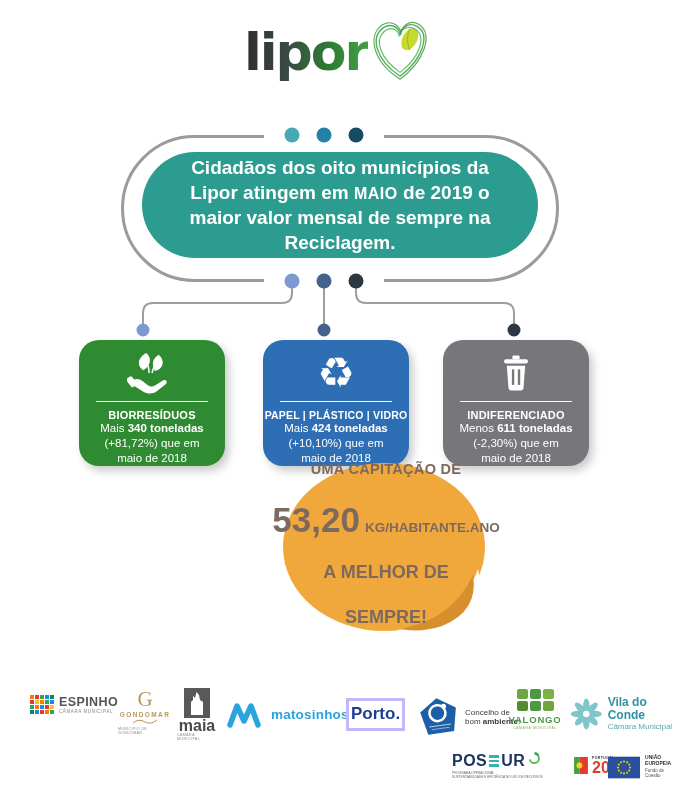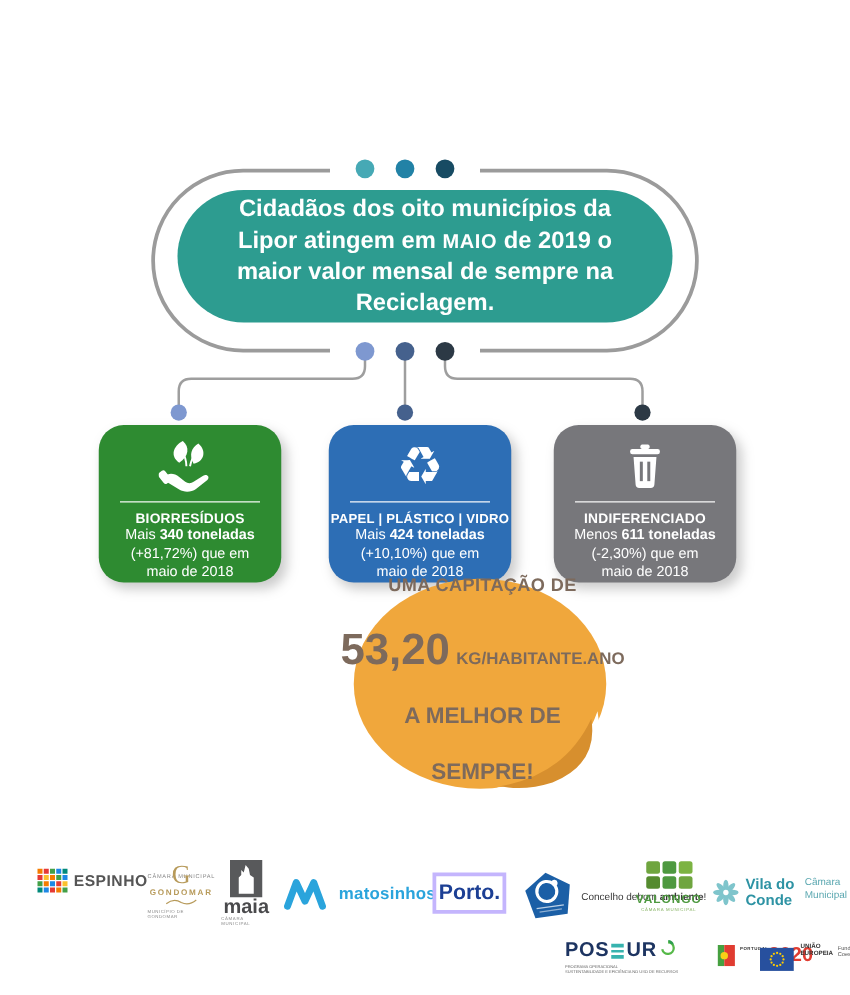--- a/index.html
+++ b/index.html
@@ -38,21 +38,21 @@
   .sticker{position:absolute;left:280px;top:461px;width:212px;height:180px;z-index:5;}
   .sticker-text{position:absolute;left:0;top:0;width:212px;height:168px;display:flex;flex-direction:column;align-items:center;justify-content:space-between;color:#7D6A5C;text-align:center;}
   .st-l1{font-size:14.5px;font-weight:700;letter-spacing:.3px;}
   .st-row{display:flex;align-items:baseline;gap:5px;margin:2px 0;}
   .st-val{font-size:35px;font-weight:700;line-height:1;}
   .st-unit{font-size:13.5px;font-weight:700;}
   .st-l2,.st-l3{font-size:18px;font-weight:700;line-height:1.25;}
 
   
   .partner{position:absolute;display:flex;align-items:center;}
-  .col{display:flex;flex-direction:row;}
+  .col{display:flex;flex-direction:column;}
   .espinho{left:30px;top:695px;gap:5px;}
   .mosaic{display:grid;grid-template-columns:repeat(5,4px);grid-auto-rows:4px;gap:1px;}
   .mosaic i{display:block;}
   .m1{background:#e53935}.m2{background:#f57c00}.m3{background:#fbc02d}.m4{background:#43a047}.m5{background:#00897b}.m6{background:#1e88e5}
   .esp-name{font-size:12.5px;font-weight:700;color:#555;letter-spacing:.4px;}
   .esp-sub{font-size:4.5px;color:#888;letter-spacing:.6px;}
 
   .gondomar{left:118px;top:688px;width:54px;flex-direction:column;align-items:center;}
   .gon-g{font-family:"Liberation Serif",serif;font-size:21px;color:#b79a5a;line-height:22px;}
   .gon-name{font-size:6.5px;letter-spacing:1.4px;color:#b79a5a;font-weight:700;margin-top:1px;}
@@ -98,20 +98,30 @@
   .p2020-year{font-size:16px;font-weight:800;color:#E03C31;line-height:15px;}
   .eu{left:608px;top:754px;gap:5px;align-items:flex-start;}
   .eu-l1{font-size:5px;font-weight:700;color:#333;}
   .eu-l2{font-size:4.5px;color:#555;margin-top:2px;}
 </style>
 </head>
 <body>
 
 <div class="page">
 
+  <div class="logo">
+    <span class="logo-text">lipor</span>
+    <svg class="logo-heart" width="72" height="76" viewBox="0 0 74 74">
+      <ellipse cx="47" cy="26" rx="7.5" ry="12" fill="#C6D92E" transform="rotate(28 47 26)"></ellipse>
+      <path d="M47 15 C44 22 44 30 47 37" stroke="#9CB024" stroke-width="1" fill="none"></path>
+      <path d="M37 64 C12 47 6 24 20 14 C30 8 37 16 37 22 C37 16 45 7 55 13 C68 21 61 46 37 64 Z" stroke="#4CAF50" stroke-width="1.4" fill="none"></path>
+      <path d="M37 60 C16 45 10 26 22 17 C30 12 36 18 36 23 C36 18 44 10 53 16 C64 23 58 44 37 60 Z" stroke="#66BB6A" stroke-width="1.2" fill="none"></path>
+      <path d="M37 67 C9 49 3 22 19 11 C30 5 38 14 38 21 C38 14 46 4 57 11 C71 20 63 48 37 67 Z" stroke="#388E3C" stroke-width="1.2" fill="none" opacity=".8"></path>
+    </svg>
+  </div>
 
   <div class="stadium"></div>
   <div class="pill" style="background: rgb(45, 156, 144);">
     <div class="pill-text"><span>Cidadãos dos oito municípios da Lipor atingem em </span><strong>MAIO</strong><span> de 2019 o maior valor mensal de sempre na Reciclagem.</span></div>
   </div>
 
   <svg class="net" viewBox="0 0 680 796">
     <rect x="264" y="128" width="120" height="13" fill="#fff"></rect>
     <rect x="264" y="274" width="120" height="13" fill="#fff"></rect>
     <path d="M292 282 V293 Q292 303 282 303 H153 Q143 303 143 313 V326" stroke="#9e9e9e" stroke-width="2" fill="none"></path>

